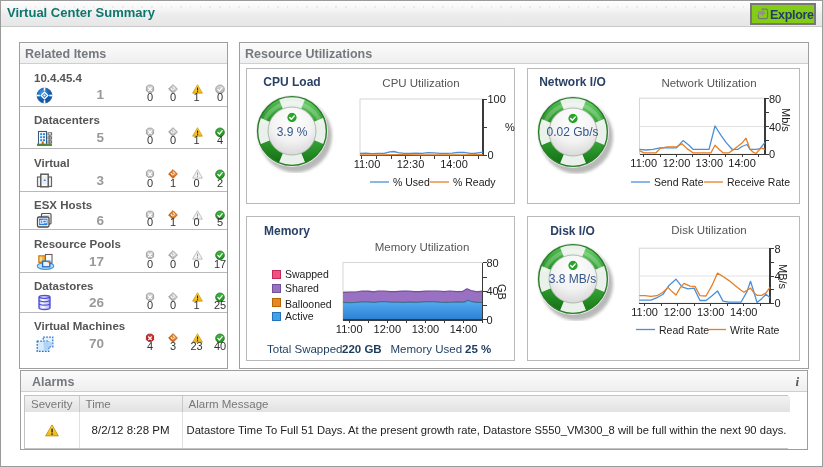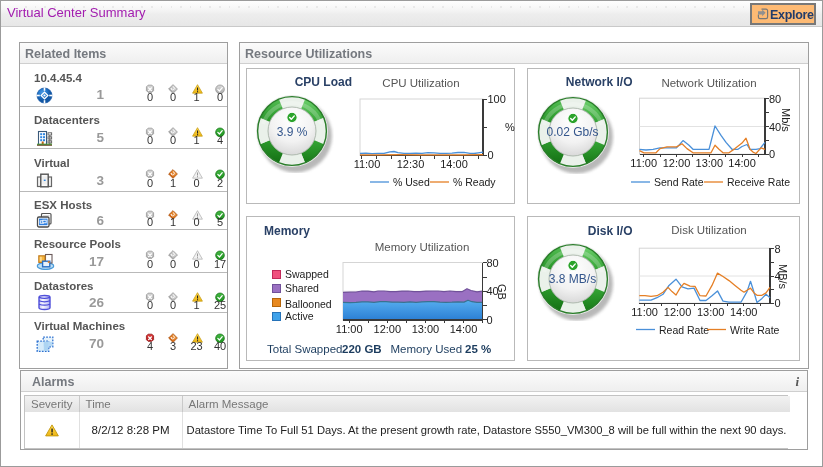--- a/index.html
+++ b/index.html
@@ -1,30 +1,30 @@
 <!DOCTYPE html>
 <html><head><meta charset="utf-8"><style>
 *{margin:0;padding:0;box-sizing:border-box}
 body{font-family:"Liberation Sans",sans-serif;background:#fff;width:823px;height:467px;overflow:hidden}
 .abs{position:absolute}
 #page{position:relative;width:823px;height:467px;background:#fff}
 #frame{position:absolute;left:0;top:0;width:823px;height:467px;border:1px solid #9b9b9b;z-index:50;pointer-events:none}
 #titlebar{position:absolute;left:0;top:0;right:0;height:27px;background:linear-gradient(#ffffff 0%,#f6f6f6 35%,#ededed 55%,#e7e7e7 100%);border-bottom:1px solid #c9c9c9}
-#titletext{position:absolute;left:7px;top:5px;font-size:13px;font-weight:normal;color:#a21caf}
-#explorebtn{position:absolute;left:750px;top:3px;width:66px;height:22px;background:#fdba74;border:2px solid #787878}
+#titletext{position:absolute;left:7px;top:5px;font-size:13px;font-weight:bold;color:#0f766e}
+#explorebtn{position:absolute;left:750px;top:3px;width:66px;height:22px;background:#84cc16;border:2px solid #787878}
 .panel{position:absolute;background:#fff;border:1px solid #9e9e9e}
 .phead{position:absolute;left:0;top:0;right:0;height:21px;background:linear-gradient(#fbfbfb,#efefef);border-bottom:1px solid #cfcfcf}
 .phead span{position:absolute;left:5px;top:3.5px;font-size:12.5px;font-weight:bold;color:#75797f}
 .rrow{position:absolute;left:0;right:0;border-top:1px solid #b9b9b9}
 .rtitle{position:absolute;left:14px;top:7.5px;font-size:11.5px;font-weight:bold;color:#555}
 .rcount{position:absolute;left:40px;width:44px;top:23.5px;font-size:13.5px;font-weight:bold;color:#999;text-align:right}
 .sico{position:absolute;top:16px;width:11px;height:11px}
 .scnt{position:absolute;top:27.5px;width:17px;font-size:11px;color:#333;text-align:center}
 .box{position:absolute;background:#fff;border:1px solid #b9b9b9}
-.btitle{position:absolute;font-size:12px;font-weight:bold;color:#2a4166;text-align:right;width:120px}
+.btitle{position:absolute;font-size:12px;font-weight:bold;color:#2a4166;text-align:center;width:120px}
 .ctitle{position:absolute;font-size:11.5px;color:#555;text-align:center}
 .gtext{position:absolute;font-size:12px;color:#34568c;text-align:center}
 .mleg{position:absolute;font-size:10.5px;color:#222}
 .mlegsw{position:absolute;width:9px;height:9px}
 </style></head><body>
 <div id="page">
 <div id="frame"></div>
 <div id="titlebar"></div>
     <div style="position:absolute;left:25px;right:10px;top:6px;height:2px;background:repeating-linear-gradient(90deg,#e9e9e9 0,#e9e9e9 1.5px,rgba(0,0,0,0) 1.5px,rgba(0,0,0,0) 9.7px)"></div>
     <div id="titletext">Virtual Center Summary</div>

